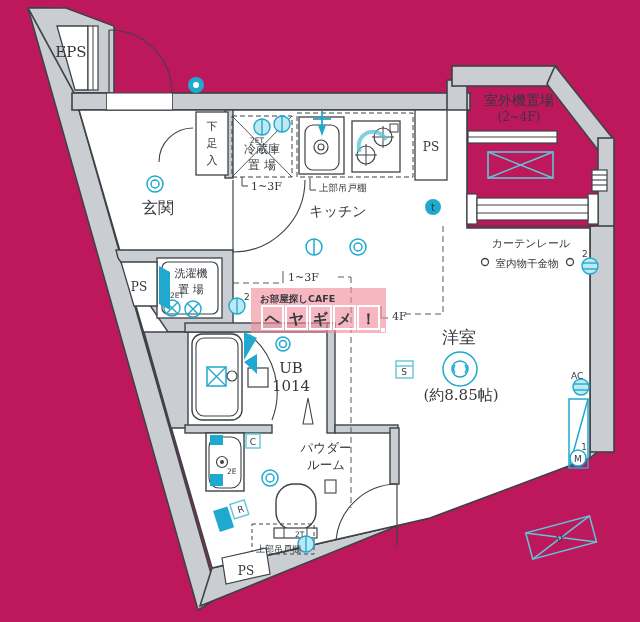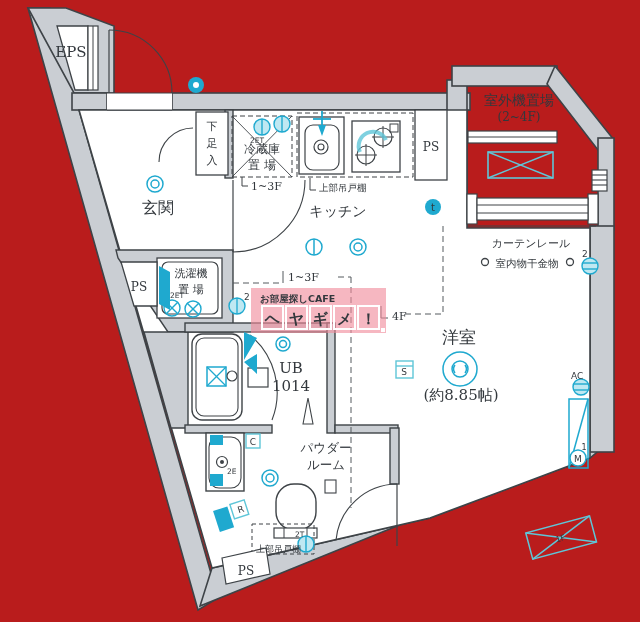--- a/index.html
+++ b/index.html
@@ -1,16 +1,16 @@
 <!DOCTYPE html>
 <html><head>
 <meta charset="utf-8">
 <style>
   html,body{margin:0;padding:0;background:#e9ebed;}
-  .stage{position:relative;width:640px;height:622px;background:#b91c1c;overflow:hidden;
+  .stage{position:relative;width:640px;height:622px;background:#be185d;overflow:hidden;
          font-family:"DejaVu Serif","Liberation Serif",serif;}
   svg{display:block}
   text{fill:#33383d;}
   .wm-sub{font-family:"DejaVu Sans","Liberation Sans",sans-serif;font-weight:bold;}
 </style>
 </head>
 <body>
 
 <div class="stage">
 <svg width="640" height="622" viewBox="0 0 640 622">

